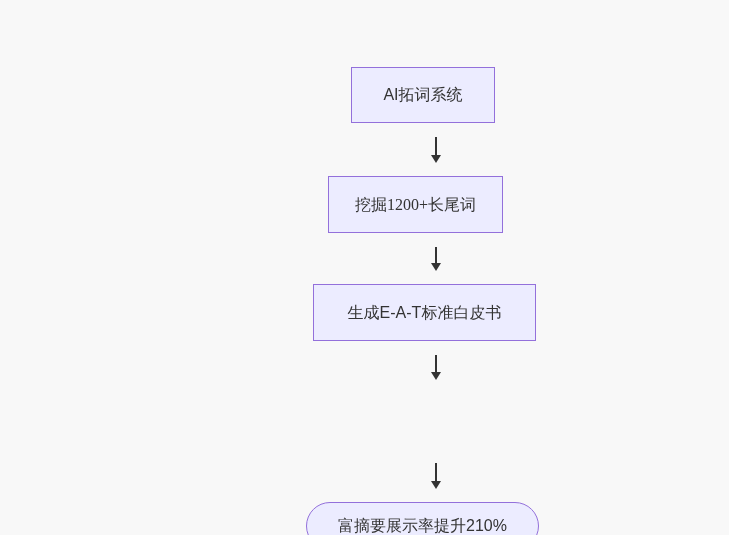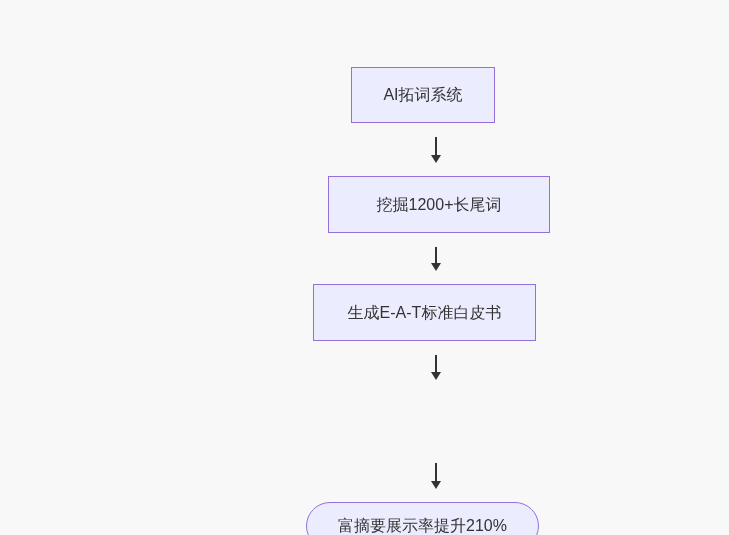--- a/index.html
+++ b/index.html
@@ -30,21 +30,21 @@
     justify-content: center;
     text-align: center;
   }
   .node-label {
     font-size: 16px;
     color: var(--text);
     line-height: 1.2;
     white-space: nowrap;
   }
   .node-0 { left: 299px; top: 15px;  width: 144px; height: 56px; }
-  .node-1 { left: 276px; top: 124px; width: 222px; height: 57px; }
+  .node-1 { left: 276px; top: 124px; width: 175px; height: 57px; font-family: Liberation Serif, serif; }
   .node-2 { left: 261px; top: 232px; width: 223px; height: 57px; }
   .node-3 { left: 264px; top: 341px; width: 214px; height: 56px; }
   .node-4 { left: 254px; top: 450px; width: 233px; height: 48px; border-radius: 27px; }
 
   .arrow {
     position: absolute;
     left: 365px;
     width: 12px;
   }
   .arrow-0 { top: 72px;  height: 52px; }

